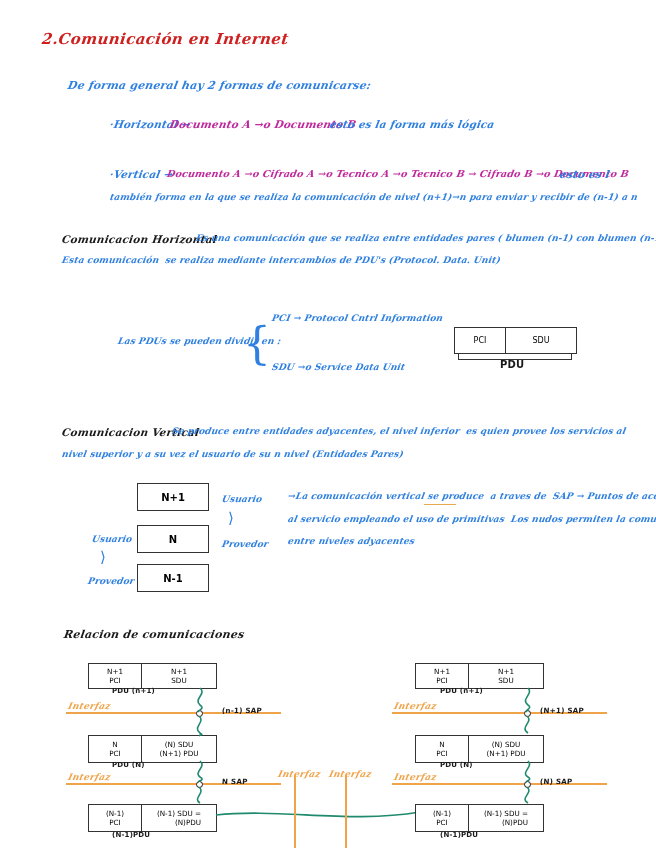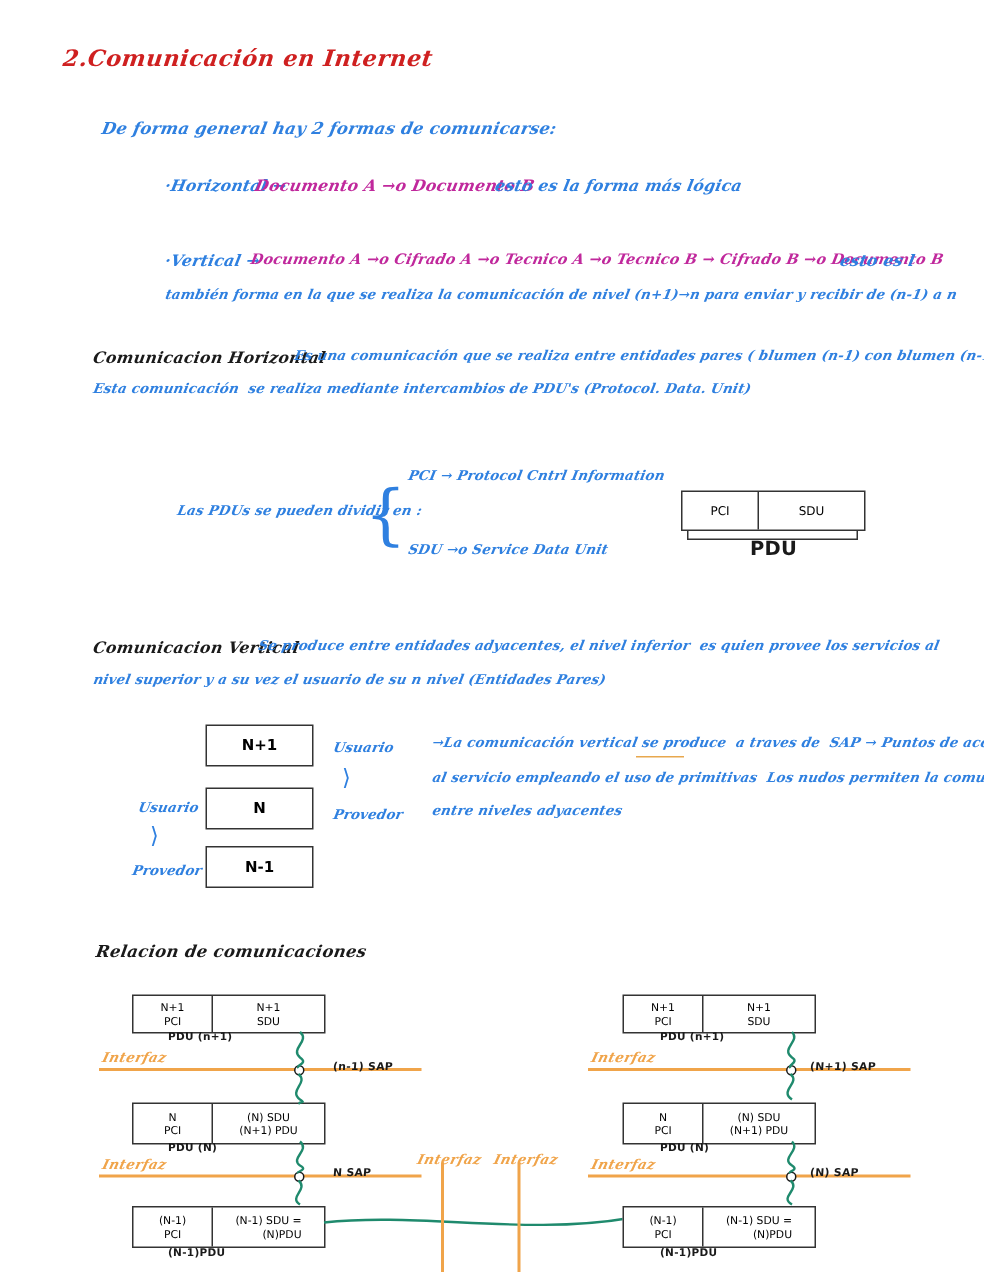--- a/index.html
+++ b/index.html
@@ -112,21 +112,21 @@
   <div class="hw small-hand c-blue" style="left:118px;top:337px;">Las PDUs se pueden dividir en :</div>
   <div class="brace" style="left:243px;top:322px;">{</div>
   <div class="hw small-hand c-blue" style="left:272px;top:314px;">PCI → Protocol Cntrl Information</div>
   <div class="hw small-hand c-blue" style="left:272px;top:363px;">SDU →o Service Data Unit</div>
 
   <div class="split" style="left:454px;top:327px;width:121px;height:25px;">
     <div style="width:48px;font-size:8px;">PCI</div>
     <div style="flex:1;font-size:8px;">SDU</div>
   </div>
   <div class="pdu-brace" style="left:458px;top:354px;width:112px;"></div>
-  <div class="hw box-hand c-black" style="left:500px;top:360px;font-size:13px;">PDU</div>
+  <div class="hw box-hand c-black" style="left:500px;top:360px;font-size:10px;">PDU</div>
 
   <div class="hw head-hand c-black" style="left:62px;top:427px;">Comunicacion Vertical</div>
   <div class="hw small-hand c-blue" style="left:172px;top:427px;">Se produce entre entidades adyacentes, el nivel inferior  es quien provee los servicios al</div>
   <div class="hw small-hand c-blue" style="left:62px;top:450px;">nivel superior y a su vez el usuario de su n nivel (Entidades Pares)</div>
 
   <div class="bx" style="left:137px;top:483px;width:70px;height:26px;font-size:10px;">N+1</div>
   <div class="bx" style="left:137px;top:525px;width:70px;height:26px;font-size:10px;">N</div>
   <div class="bx" style="left:137px;top:564px;width:70px;height:26px;font-size:10px;">N-1</div>
 
   <div class="hw small-hand c-blue" style="left:222px;top:495px;">Usuario</div>

